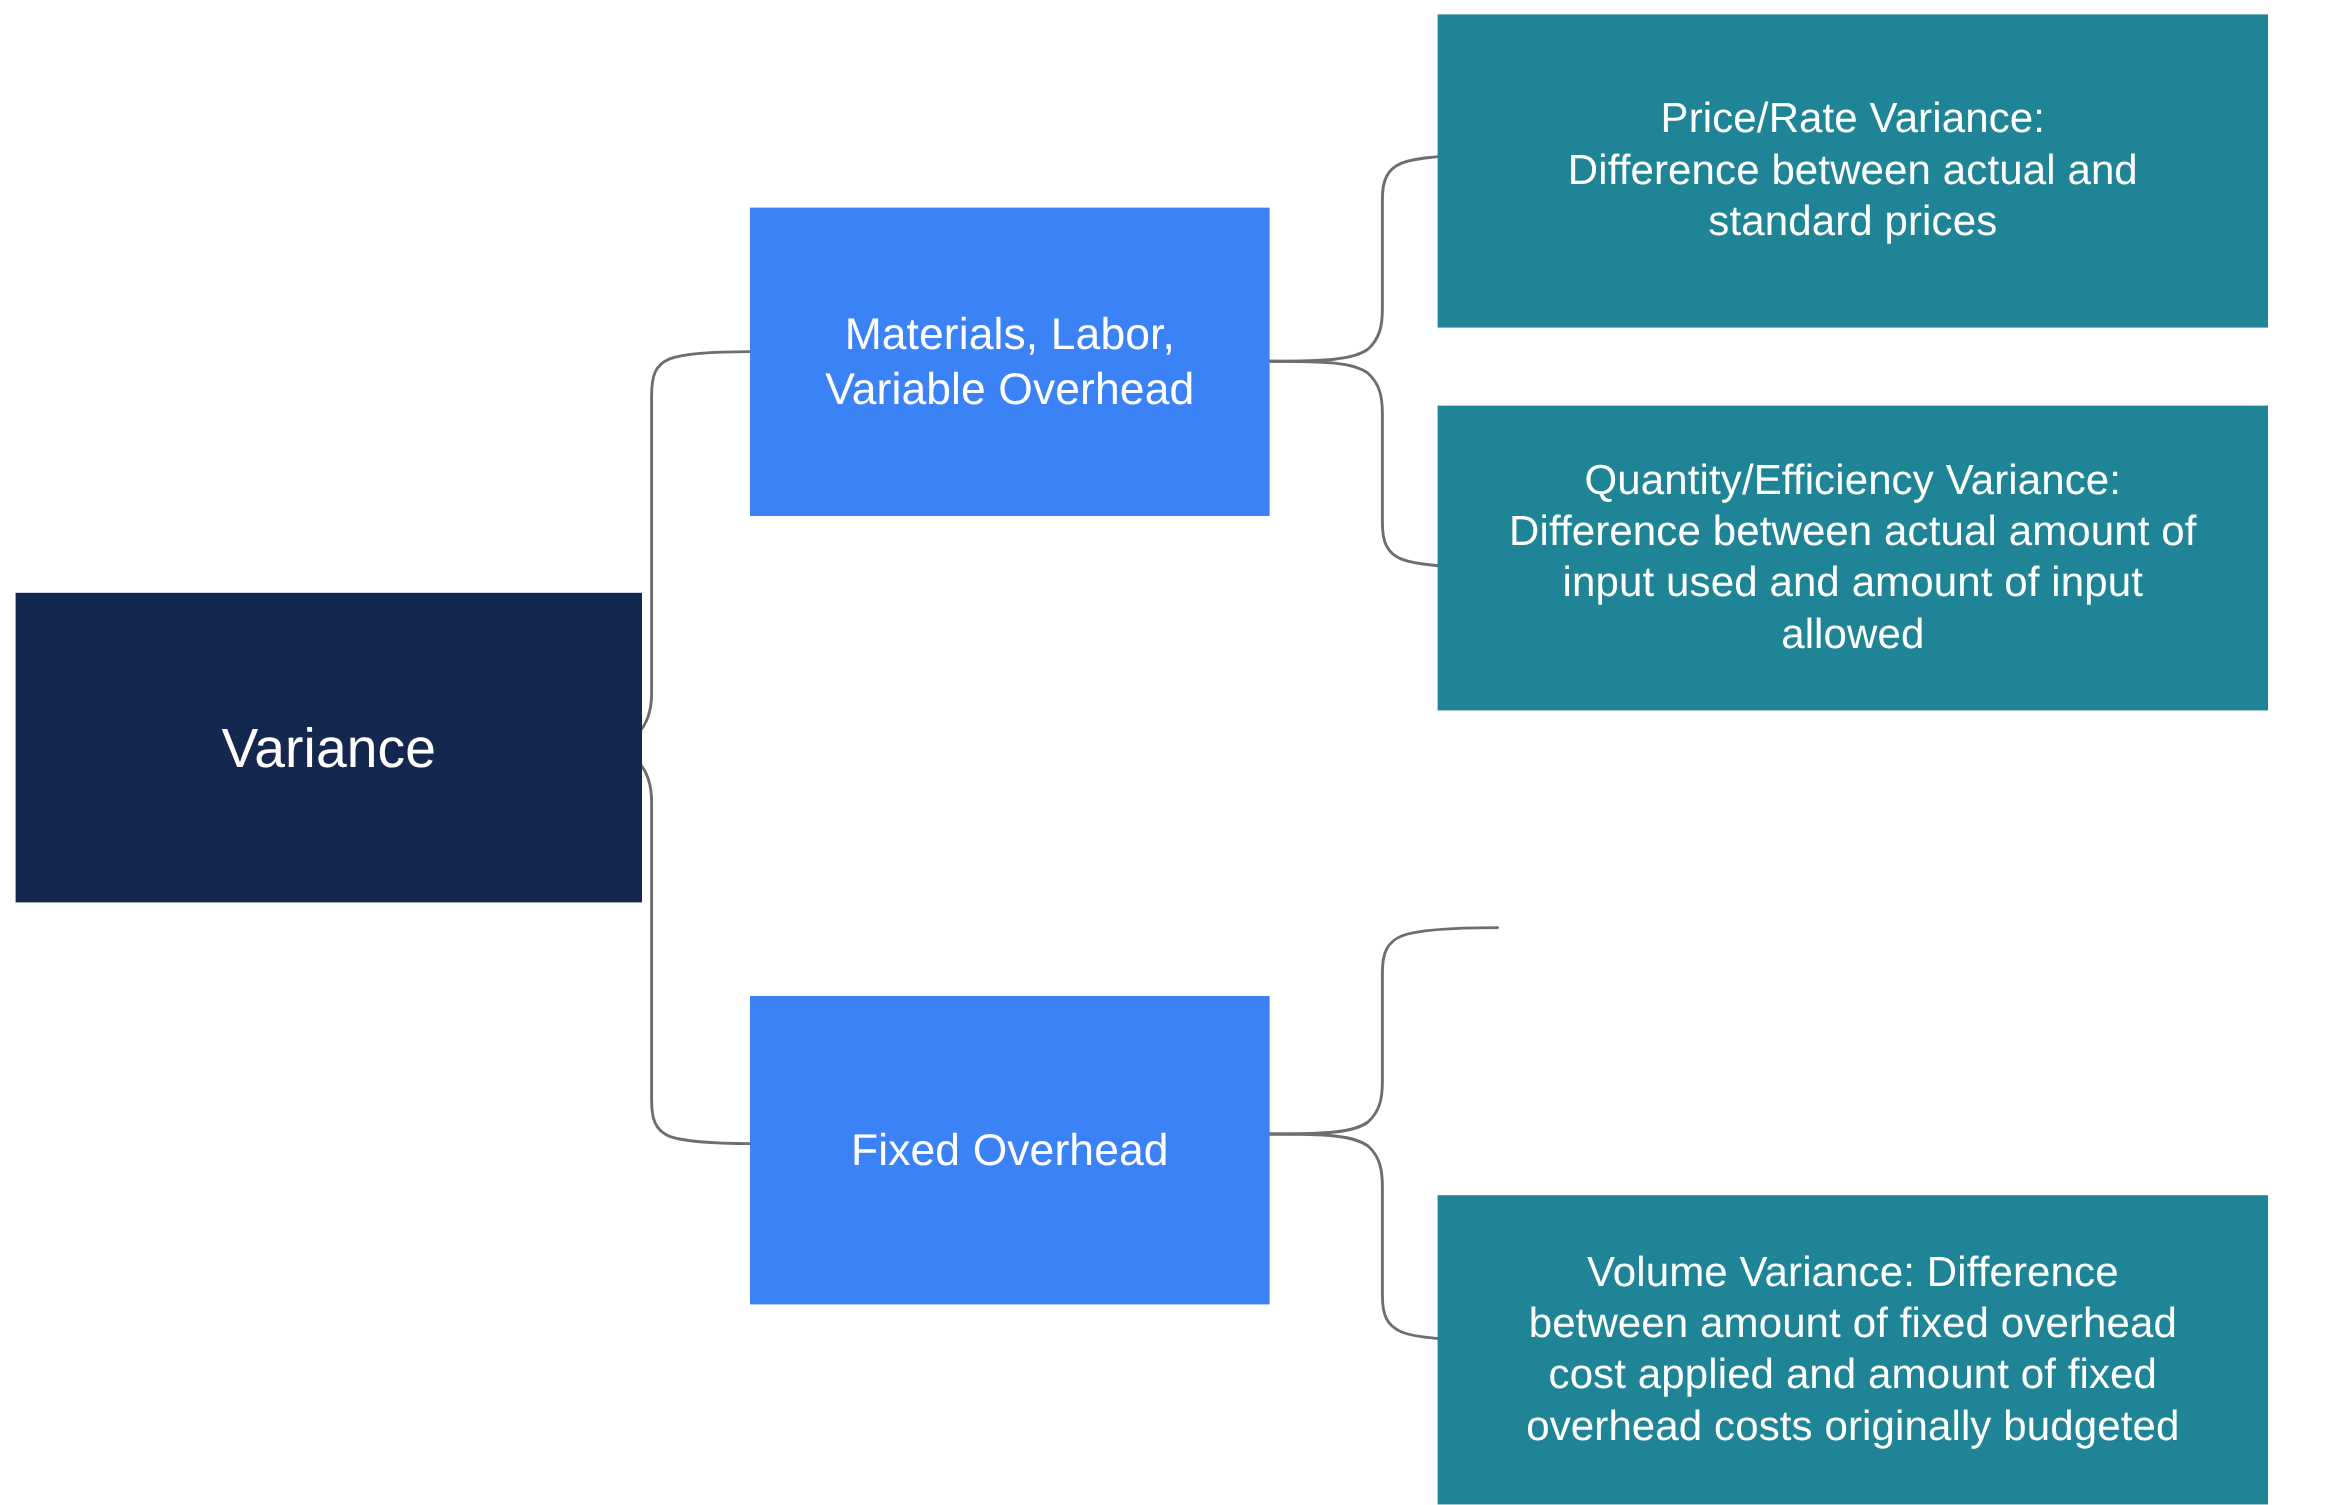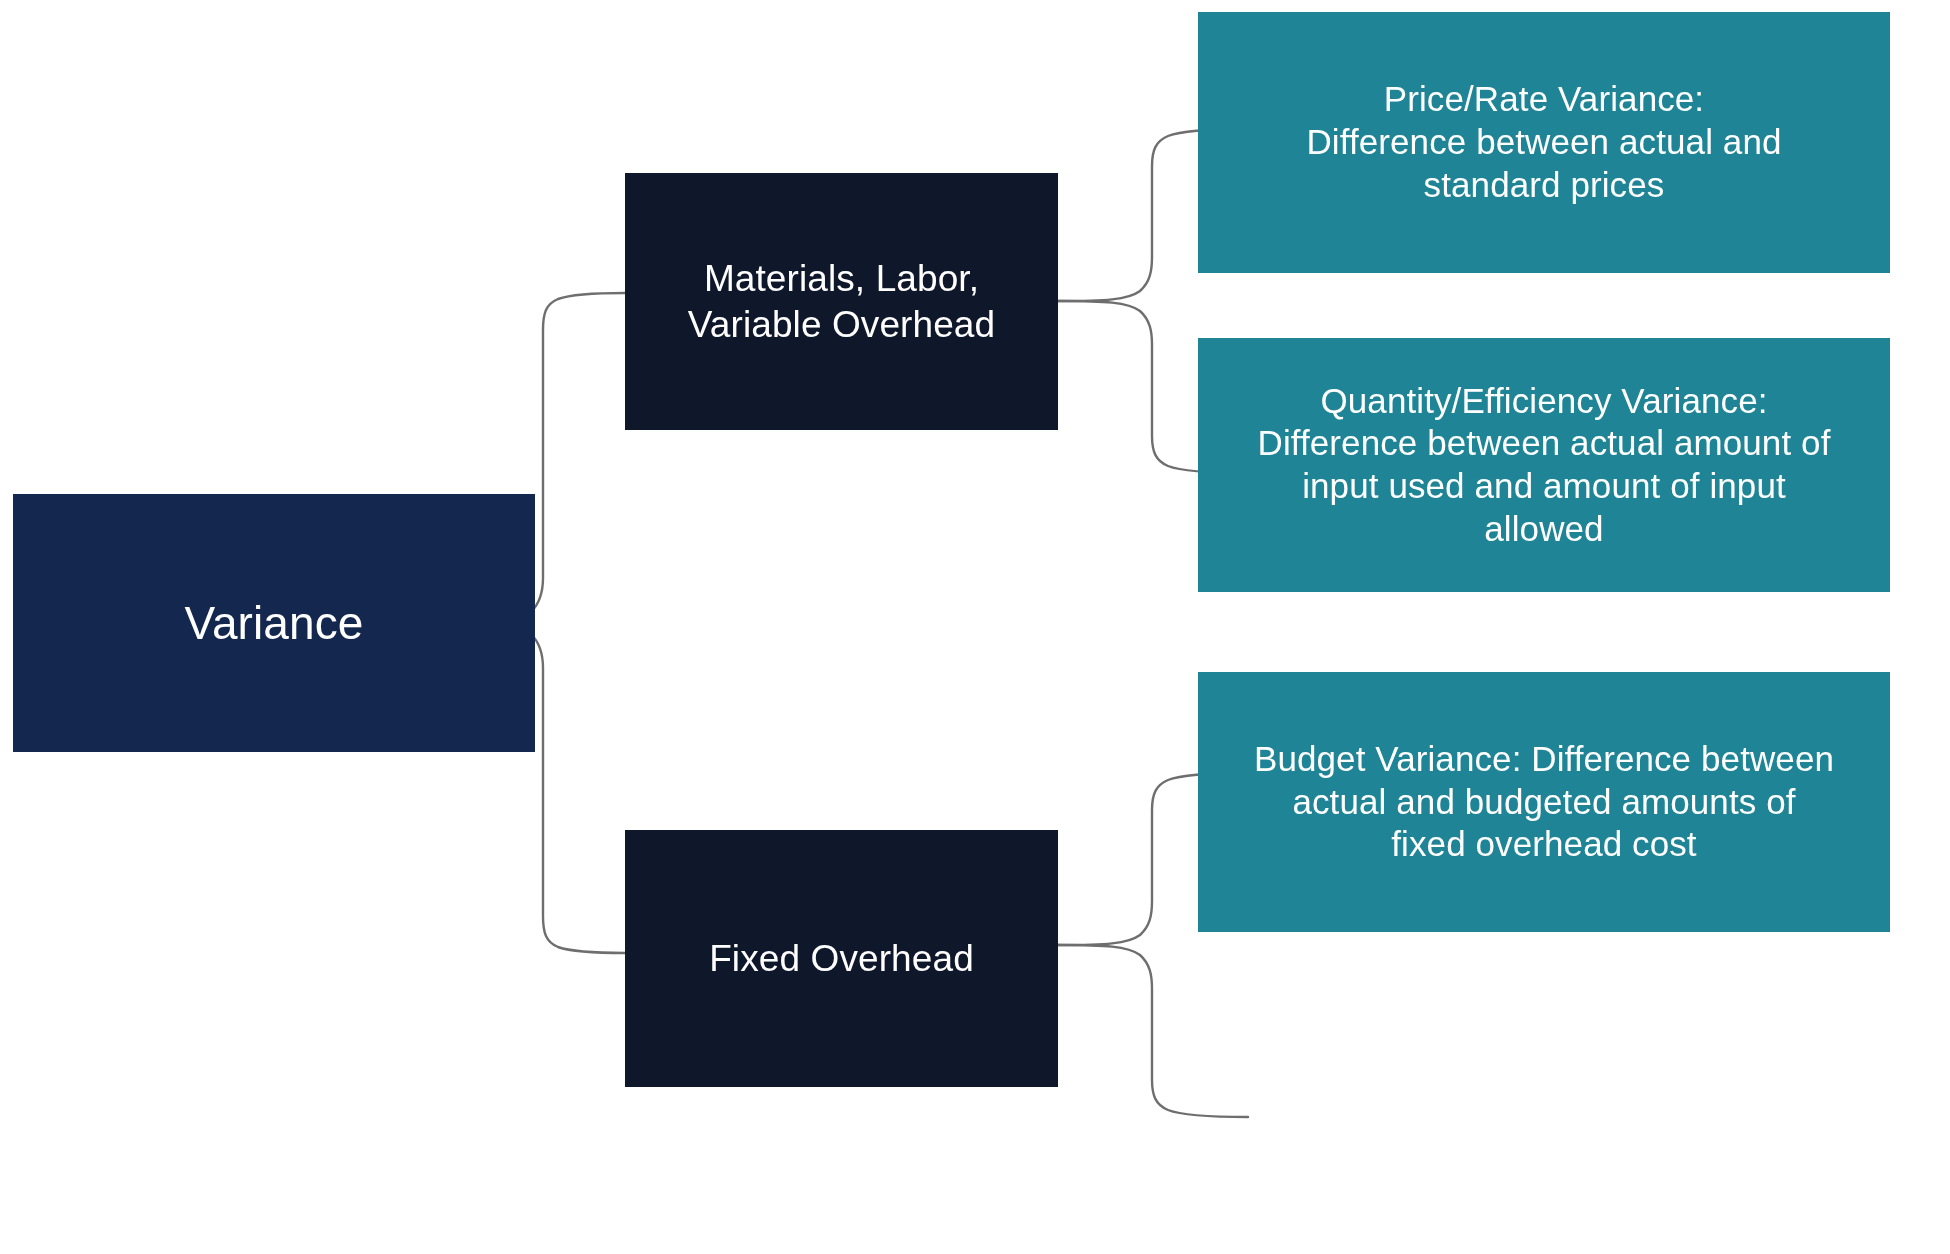--- a/index.html
+++ b/index.html
@@ -42,21 +42,21 @@
     left: 13px;
     top: 494px;
     width: 522px;
     height: 258px;
     background: #14284f;
     font-size: 46px;
   }
 
   
   .branch {
-    background: #0f172a;
+    background: #3b82f6;
     font-size: 37px;
     left: 625px;
     width: 433px;
   }
   #node-branch-0 { top: 173px; height: 257px; }
   #node-branch-1 { top: 830px; height: 257px; }
 
   
   .leaf {
     background: #1f8596;
@@ -155,19 +155,20 @@
     <span class="node-text">Price/Rate Variance:
 Difference between actual and
 standard prices</span>
   </div>
   <div class="node leaf" id="node-leaf-1">
     <span class="node-text">Quantity/Efficiency Variance:
 Difference between actual amount of
 input used and amount of input
 allowed</span>
   </div>
-  <div class="node leaf" id="node-leaf-2">
-    <span class="node-text">Budget Variance: Difference between
-actual and budgeted amounts of
-fixed overhead cost</span>
+  <div class="node leaf" id="node-leaf-3">
+    <span class="node-text">Volume Variance: Difference
+between amount of fixed overhead
+cost applied and amount of fixed
+overhead costs originally budgeted</span>
   </div>
 
 </div>
 
 </body></html>

